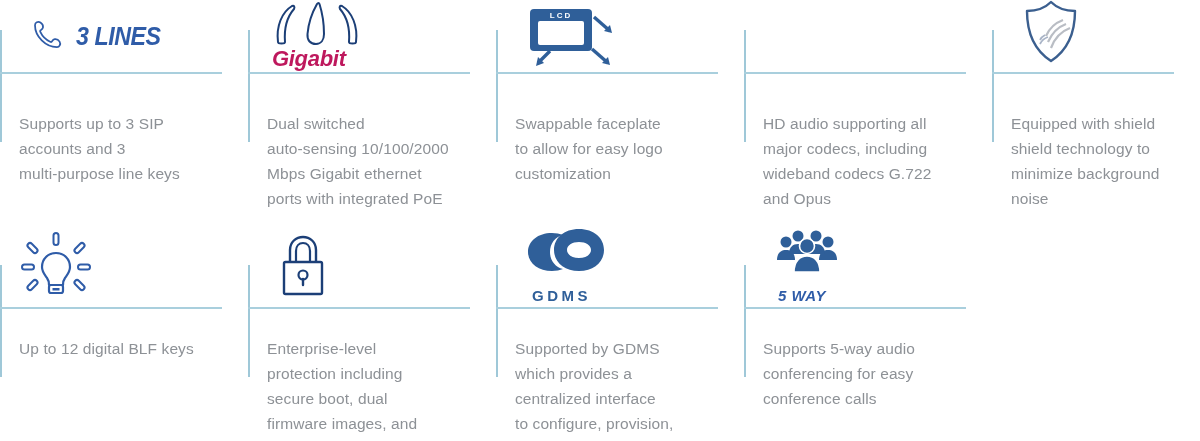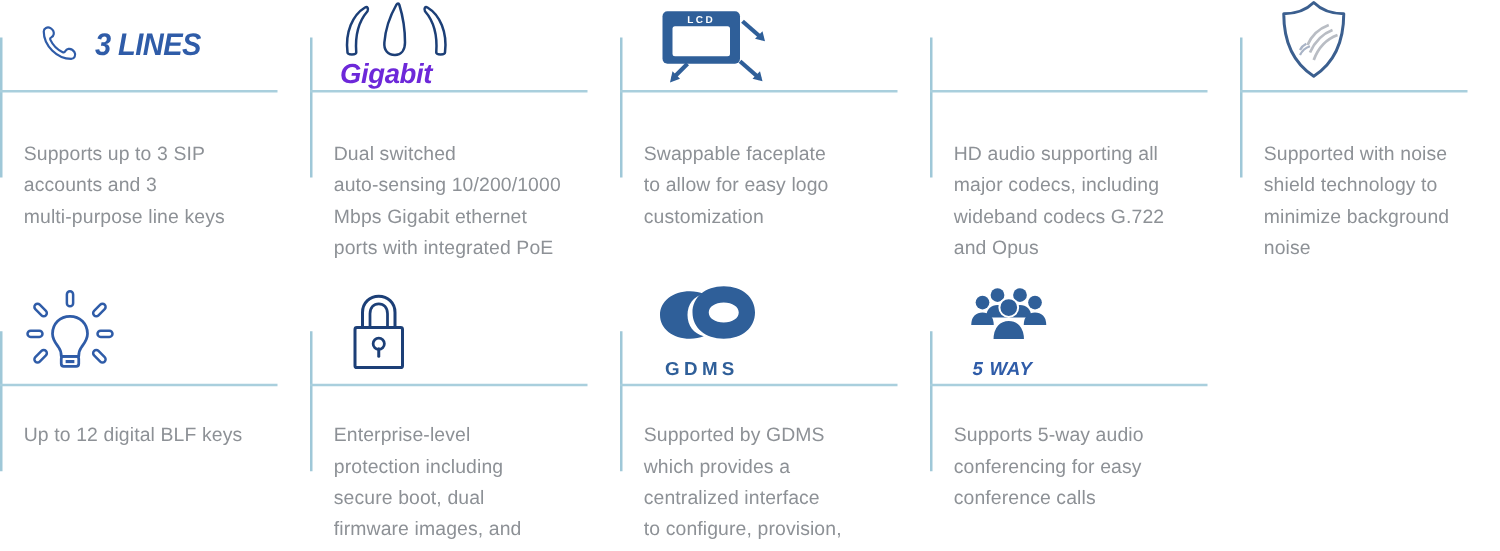--- a/index.html
+++ b/index.html
@@ -102,21 +102,21 @@
     letter-spacing: -0.5px;
     transform: scaleX(0.93);
     transform-origin: left center;
     white-space: nowrap;
   }
   .tag-gigabit {
     font-family: "Liberation Sans", sans-serif;
     font-style: italic;
     font-weight: bold;
     font-size: 22px;
-    color: #6d28d9;
+    color: #be185d;
     letter-spacing: -0.3px;
     white-space: nowrap;
   }
   .tag-gdms {
     font-family: "Liberation Sans", sans-serif;
     font-weight: bold;
     font-size: 15px;
     color: #2f5f99;
     letter-spacing: 3.5px;
     white-space: nowrap;
@@ -167,21 +167,21 @@
           <svg width="92" height="44" viewBox="0 0 92 44">
             <path d="M6 40 C4 24 10 10 20 4 C22 3 23 5 22 7 C15 15 12 27 13 40 C13 42 6 42 6 40Z" fill="none" stroke="#1c3f77" stroke-width="2"></path>
             <path d="M44 42 C38 42 35 38 35.5 32 C36.5 20 41 9 45 2 C46 0.5 47 0.5 47.5 2
                      C50 10 52 22 52 32 C52 38 49 42 44 42Z" fill="none" stroke="#1c3f77" stroke-width="2"></path>
             <path d="M84 40 C86 24 80 10 70 4 C68 3 67 5 68 7 C75 15 78 27 77 40 C77 42 84 42 84 40Z" fill="none" stroke="#1c3f77" stroke-width="2"></path>
           </svg>
         </span>
         <span class="tag-gigabit">Gigabit</span>
       </div>
       <div class="desc">Dual switched
-auto-sensing 10/200/1000
+auto-sensing 10/100/2000
 Mbps Gigabit ethernet
 ports with integrated PoE</div>
     </div>
 
     <div class="cell c2">
       <div class="vline"></div>
       <div class="hline"></div>
       <div class="icon-wrap" style="left:28px;top:4px;height:68px;">
         <span>
           <svg width="96" height="66" viewBox="0 0 96 66">
@@ -220,21 +220,21 @@
             <path d="M29 4 C22 11 12 13 5 13 C5 34 12 52 29 63 C46 52 53 34 53 13
                      C46 13 36 11 29 4 Z" fill="none" stroke="#3b5f8f" stroke-width="2.4" stroke-linejoin="round"></path>
             <path d="M24 38 C27 31 33 25 41 22" fill="none" stroke="#b9bdc4" stroke-width="2.2"></path>
             <path d="M26 44 C30 35 36 29 44 26" fill="none" stroke="#b9bdc4" stroke-width="2.2"></path>
             <path d="M29 50 C33 39 40 33 48 30" fill="none" stroke="#b9bdc4" stroke-width="2.2"></path>
             <path d="M18 42 C19 40 21 38 23 37" fill="none" stroke="#a8b3c6" stroke-width="1.8"></path>
             <path d="M18 46 C20 42 23 40 26 39" fill="none" stroke="#a8b3c6" stroke-width="1.8"></path>
           </svg>
         </span>
       </div>
-      <div class="desc">Supported with noise
+      <div class="desc">Equipped with shield
 shield technology to
 minimize background
 noise</div>
     </div>
 
   </div>
 
   <div class="row row-2">
 
     <div class="cell c0">

